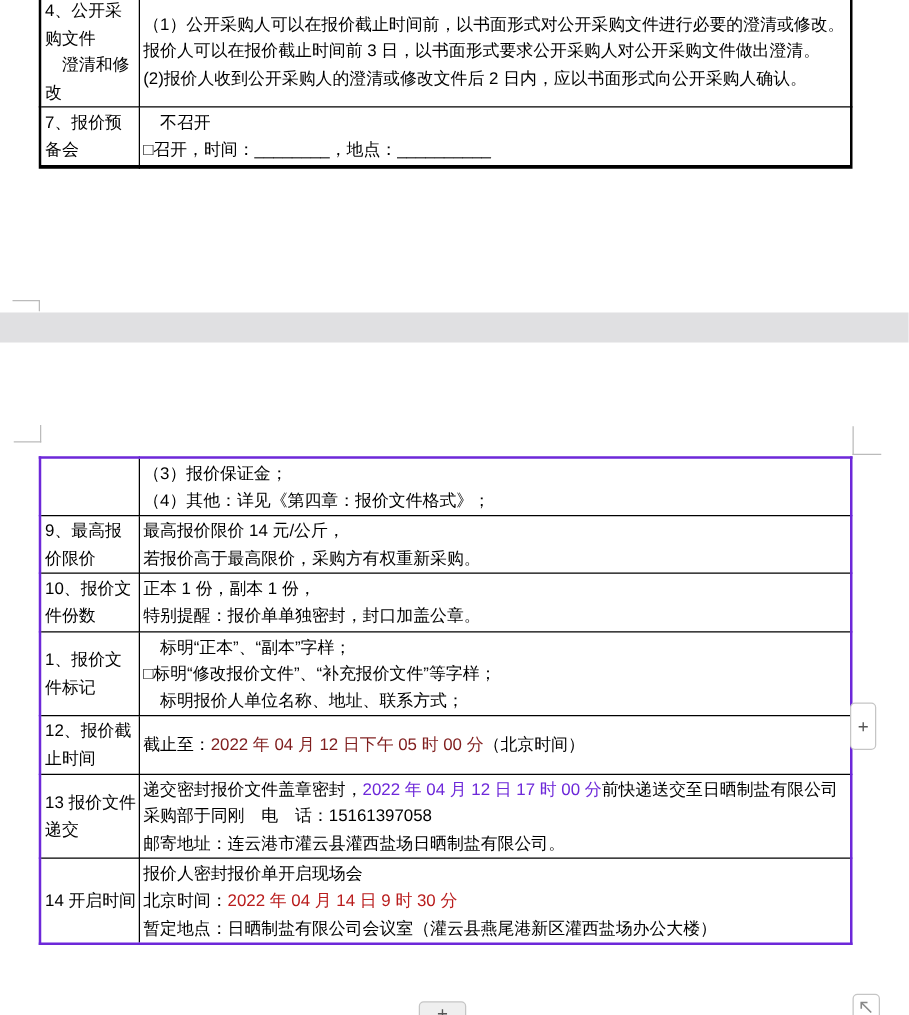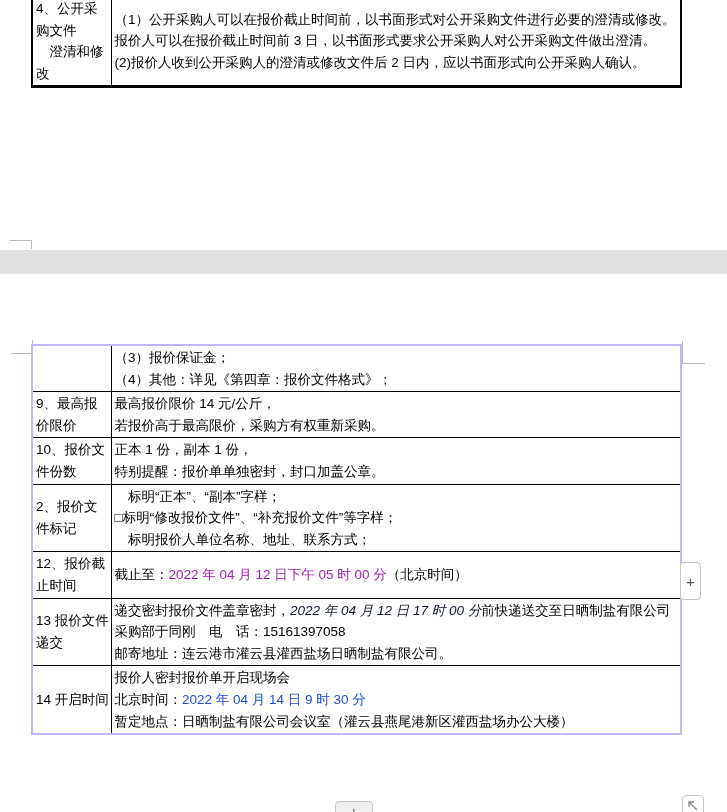--- a/index.html
+++ b/index.html
@@ -7,21 +7,21 @@
     width:727px;height:812px;position:relative;overflow:hidden;
     background:#ffffff;
     font-family:"Liberation Sans","DejaVu Sans",sans-serif;
     color:#000;
   }
   
   table.doc-table{
     border-collapse:collapse;table-layout:fixed;position:absolute;background:#fff;
   }
   #t1{left:31px;top:-4px;width:649px;border:2px solid #000;border-top:none;border-bottom:3px solid #000;}
-  #t2{left:31px;top:344px;width:649px;border:2px solid #c4b5fd;}
+  #t2{left:31px;top:365px;width:649px;border:2px solid #6d28d9;}
   .doc-table td{
     border:1px solid #000;
     vertical-align:middle;
     font-size:13.5px;line-height:21.6px;
     padding:1px 3px;
     white-space:pre-wrap;word-break:break-all;
   }
   .doc-table td.label-cell{padding:1px 1px 1px 3px;}
   .doc-table td.content-cell .line{white-space:pre-wrap;}
   .doc-table tr.bold-row .content-cell{font-weight:normal;}
@@ -47,20 +47,24 @@
   <colgroup>
       <col style="width:79px">
       <col style="width:570px">
     </colgroup>
   <tbody>
       <tr>
         <td class="label-cell">4、公开采购文件
 　澄清和修改</td>
         <td class="content-cell"><div class="line"><span>（1）公开采购人可以在报价截止时间前，以书面形式对公开采购文件进行必要的澄清或修改。</span></div><div class="line"><span>报价人可以在报价截止时间前 3 日，以书面形式要求公开采购人对公开采购文件做出澄清。</span></div><div class="line"><span>(2)报价人收到公开采购人的澄清或修改文件后 2 日内，应以书面形式向公开采购人确认。</span></div></td>
       </tr>
+      <tr>
+        <td class="label-cell">7、报价预备会</td>
+        <td class="content-cell"><div class="line"><span>　不召开</span></div><div class="line"><span>□召开，时间：________，地点：__________</span></div></td>
+      </tr>
     </tbody>
 </table>
 
 <div class="mark" style="left:10px;top:240px;width:22px;height:1px;"></div>
 <div class="mark" style="left:31px;top:240px;width:1px;height:9px;"></div>
 
 <div class="page-gap" style="background: rgb(224, 224, 226);"></div>
 
 <div class="mark" style="left:32px;top:340px;width:1px;height:14px;"></div>
 <div class="mark" style="left:11px;top:353px;width:22px;height:1px;"></div>
@@ -79,34 +83,34 @@
       </tr>
       <tr>
         <td class="label-cell">9、最高报价限价</td>
         <td class="content-cell"><div class="line"><span>最高报价限价 14 元/公斤，</span></div><div class="line"><span>若报价高于最高限价，采购方有权重新采购。</span></div></td>
       </tr>
       <tr class="bold-row">
         <td class="label-cell">10、报价文件份数</td>
         <td class="content-cell"><div class="line"><span>正本 1 份，副本 1 份，</span></div><div class="line"><span>特别提醒：报价单单独密封，封口加盖公章。</span></div></td>
       </tr>
       <tr>
-        <td class="label-cell">2、报价文件标记</td>
+        <td class="label-cell">1、报价文件标记</td>
         <td class="content-cell"><div class="line"><span>　标明“正本”、“副本”字样；</span></div><div class="line"><span>□标明“修改报价文件”、“补充报价文件”等字样；</span></div><div class="line"><span>　标明报价人单位名称、地址、联系方式；</span></div></td>
       </tr>
       <tr>
         <td class="label-cell">12、报价截止时间</td>
-        <td class="content-cell"><div class="line"><span>截止至：</span><span style="color: #a21caf;">2022 年 04 月 12 日下午 05 时 00 分</span><span>（北京时间）</span></div></td>
+        <td class="content-cell"><div class="line"><span>截止至：</span><span style="color: #7f1d1d;">2022 年 04 月 12 日下午 05 时 00 分</span><span>（北京时间）</span></div></td>
       </tr>
       <tr>
         <td class="label-cell">13 报价文件递交</td>
-        <td class="content-cell"><div class="line"><span>递交密封报价文件盖章密封，</span><span style="color: #0f172a; font-style: italic;">2022 年 04 月 12 日 17 时 00 分</span><span>前快递送交至日晒制盐有限公司</span></div><div class="line"><span>采购部于同刚　电　话：15161397058</span></div><div class="line"><span>邮寄地址：连云港市灌云县灌西盐场日晒制盐有限公司。</span></div></td>
+        <td class="content-cell"><div class="line"><span>递交密封报价文件盖章密封，</span><span style="color: #6d28d9;">2022 年 04 月 12 日 17 时 00 分</span><span>前快递送交至日晒制盐有限公司</span></div><div class="line"><span>采购部于同刚　电　话：15161397058</span></div><div class="line"><span>邮寄地址：连云港市灌云县灌西盐场日晒制盐有限公司。</span></div></td>
       </tr>
       <tr>
         <td class="label-cell">14 开启时间</td>
-        <td class="content-cell"><div class="line"><span>报价人密封报价单开启现场会</span></div><div class="line"><span>北京时间：</span><span style="color: #1d4ed8;">2022 年 04 月 14 日 9 时 30 分</span></div><div class="line"><span>暂定地点：日晒制盐有限公司会议室（灌云县燕尾港新区灌西盐场办公大楼）</span></div></td>
+        <td class="content-cell"><div class="line"><span>报价人密封报价单开启现场会</span></div><div class="line"><span>北京时间：</span><span style="color: #b91c1c;">2022 年 04 月 14 日 9 时 30 分</span></div><div class="line"><span>暂定地点：日晒制盐有限公司会议室（灌云县燕尾港新区灌西盐场办公大楼）</span></div></td>
       </tr>
     </tbody>
 </table>
 
 <div class="ctl" id="addColBtn">
   <span>+</span>
 </div>
 <div class="ctl" id="addRowBtn">
   <span>+</span>
 </div>

